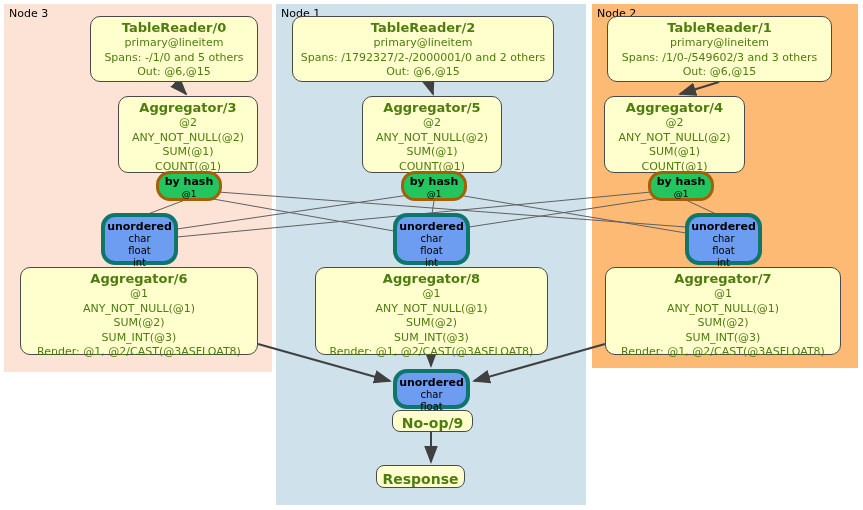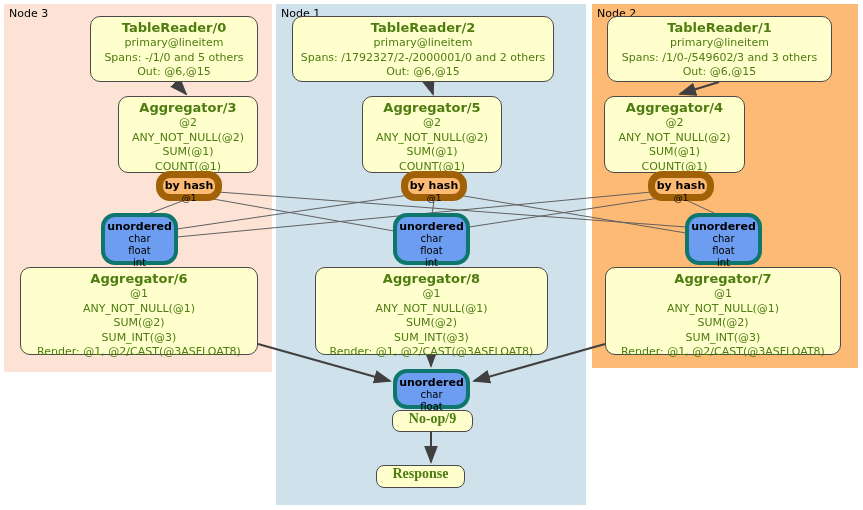--- a/index.html
+++ b/index.html
@@ -6,29 +6,29 @@
   #canvas{position:relative;width:863px;height:510px;background:#ffffff;
           font-family:"DejaVu Sans","Liberation Sans",sans-serif;overflow:hidden;padding-left:44px;}
   .region{position:absolute;z-index:0;}
   .region-label{position:absolute;top:3px;left:5px;font-size:11px;color:#000;}
   #edges{position:absolute;left:0;top:0;z-index:1;}
   .proc{position:absolute;z-index:2;background:#ffffcd;border:1px solid #4a4a4a;
         border-radius:10px;text-align:center;box-sizing:border-box;padding-top:3px;
         color:#4d7c0f;}
   .proc-title{font-weight:bold;font-size:13px;line-height:16px;white-space:nowrap;}
   .proc-line{font-size:11px;line-height:14.5px;white-space:nowrap;}
-  .router{position:absolute;z-index:3;background:#fdba74;border:7px solid #a16207;
+  .router{position:absolute;z-index:3;background:#22c55e;border:3px solid #a16207;
           border-radius:14px;text-align:center;box-sizing:border-box;padding-top:1px;}
   .router-title{font-weight:bold;font-size:11px;line-height:14px;}
   .router-detail{font-size:9px;line-height:11px;}
   .sync{position:absolute;z-index:3;background:#6d9df0;border:4px solid #0f766e;
         border-radius:14px;text-align:center;box-sizing:border-box;padding-top:3px;}
   .sync-title{font-weight:bold;font-size:11px;line-height:13px;}
   .sync-line{font-size:10px;line-height:12px;}
-  .small-proc{padding-top:0;border-radius:8px;display:flex;align-items:flex-start;justify-content:center;font-family:Liberation Serif, serif;}
+  .small-proc{padding-top:0;border-radius:8px;display:flex;align-items:flex-end;justify-content:center;}
   .small-proc .proc-title{font-size:14px;}
 </style>
 </head>
 <body>
 
 <div id="canvas">
 
   <div class="region" style="left:4px;top:4px;width:268px;height:368px;background:#fce3d6;">
     <div class="region-label">Node 3</div>
   </div>

